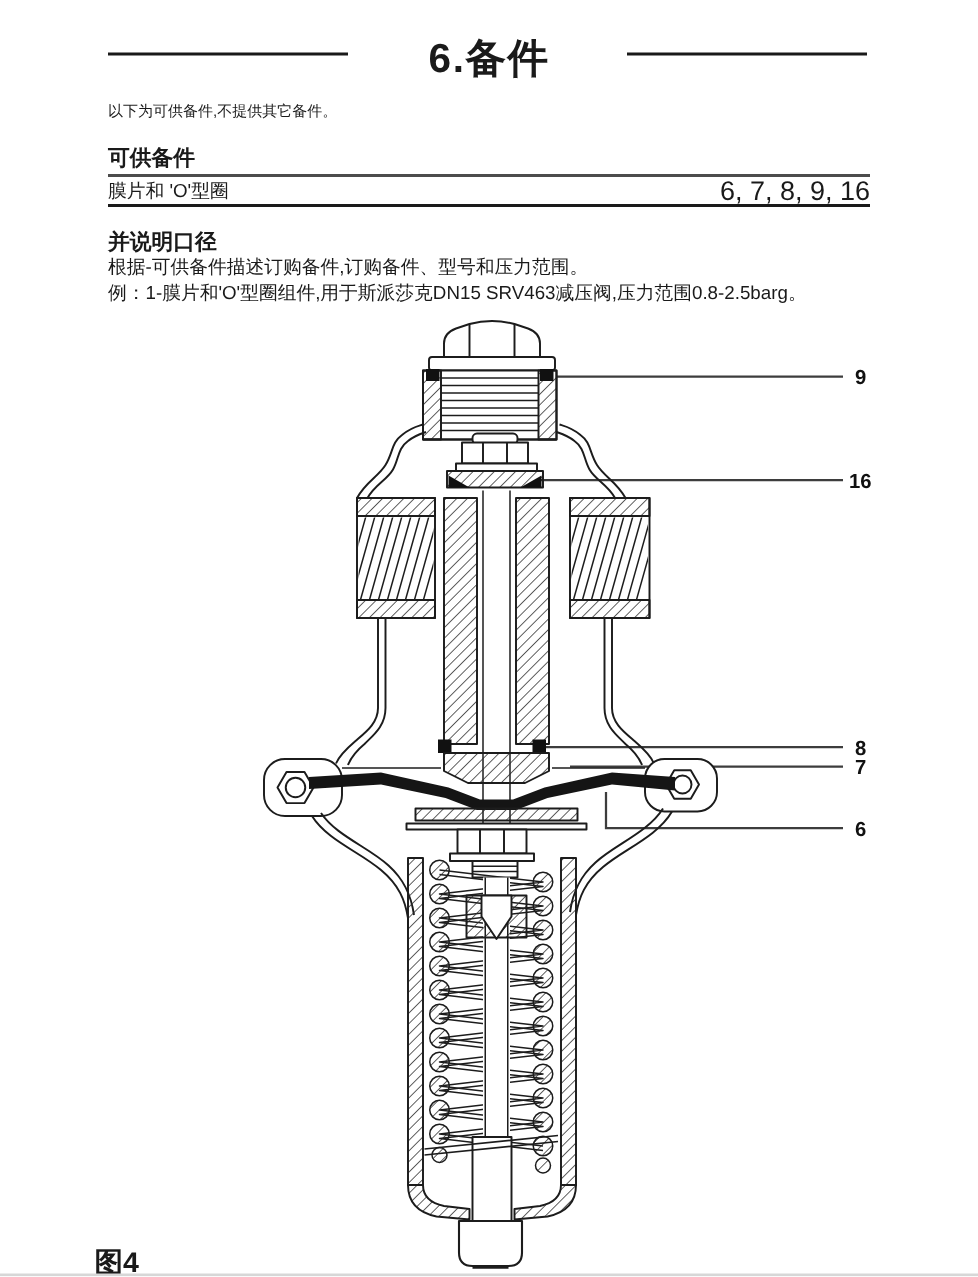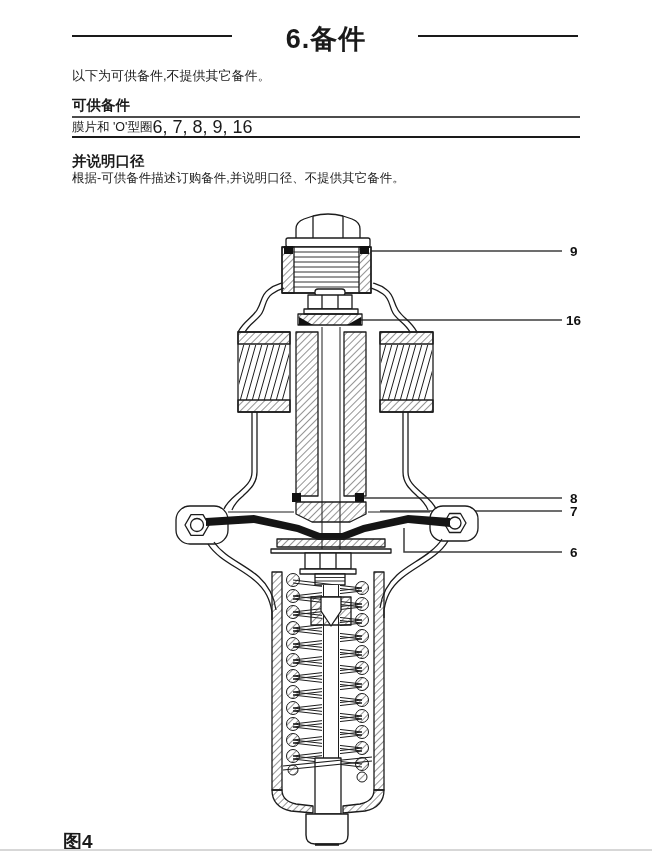--- a/index.html
+++ b/index.html
@@ -5,25 +5,25 @@
   html,body{margin:0;padding:0;background:#fff;}
   #page{
     position:relative;width:652px;height:851px;background:#ffffff;
     font-family:"Liberation Sans","DejaVu Sans",sans-serif;color:#1a1a1a;overflow:hidden;
   }
   .abs{position:absolute;}
   .hr{background:#1a1a1a;}
   #title{left:0;top:21px;width:652px;text-align:center;font-size:27px;font-weight:600;letter-spacing:1px;}
   #rule-title-left{left:72px;top:35px;width:160px;height:2px;}
   #rule-title-right{left:418px;top:35px;width:160px;height:2px;}
-  #intro{left:72px;top:67px;font-size:13px;}
+  #intro{left:72px;top:67px;font-size:10px;}
   .h2{left:72px;font-size:14.5px;font-weight:bold;}
   #h-available{top:96px;}
   #rule-a{left:72px;top:116px;width:508px;height:1.5px;background:#4c4c4c;}
-  #spares-row{left:72px;top:119px;width:508px;height:16px;display:flex;align-items:center;font-size:12.5px;}
+  #spares-row{left:72px;top:119px;width:508px;height:16px;display:flex;justify-content:space-between;align-items:center;font-size:12.5px;}
   #spares-row .nums{font-size:18px;}
   #rule-b{left:72px;top:136px;width:508px;height:2.2px;}
   #h-order{top:152px;}
   #order-1{left:72px;top:170px;font-size:12.5px;}
   #order-2{left:72px;top:187px;font-size:12.5px;}
   #fig-caption{left:63px;top:829px;font-size:19px;font-weight:bold;}
   #bottom-edge{left:0;top:849px;width:652px;height:2px;background:#d7d7d7;}
   #drawing{position:absolute;left:0;top:210px;}
   svg text{font-family:"Liberation Sans","DejaVu Sans",sans-serif;font-size:13.5px;font-weight:bold;fill:#111;}
 </style>
@@ -40,21 +40,22 @@
 
   <div class="abs h2" id="h-available">可供备件</div>
   <div class="abs" id="rule-a"></div>
   <div class="abs" id="spares-row">
     <span>膜片和 'O'型圈</span>
     <span class="nums">6, 7, 8, 9, 16</span>
   </div>
   <div class="abs hr" id="rule-b"></div>
 
   <div class="abs h2" id="h-order">并说明口径</div>
-  <div class="abs" id="order-1">根据-可供备件描述订购备件,并说明口径、不提供其它备件。</div>
+  <div class="abs" id="order-1">根据-可供备件描述订购备件,订购备件、型号和压力范围。</div>
+  <div class="abs" id="order-2">例：1-膜片和'O'型圈组件,用于斯派莎克DN15 SRV463减压阀,压力范围0.8-2.5barg。</div>
 
   <svg id="drawing" width="652" height="640" viewBox="0 210 652 640">
     <defs>
       <pattern id="hp" patternUnits="userSpaceOnUse" width="5" height="5" patternTransform="rotate(45)">
         <line x1="0" y1="0" x2="0" y2="5" stroke="#2a2a2a" stroke-width="1"></line>
       </pattern>
       <clipPath id="cL">
           <rect x="239" y="345" width="50" height="55"></rect>
         </clipPath>
       <clipPath id="cR">

